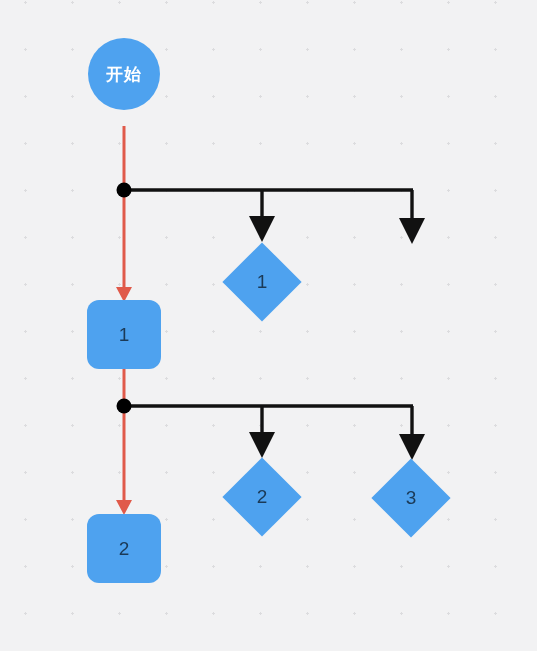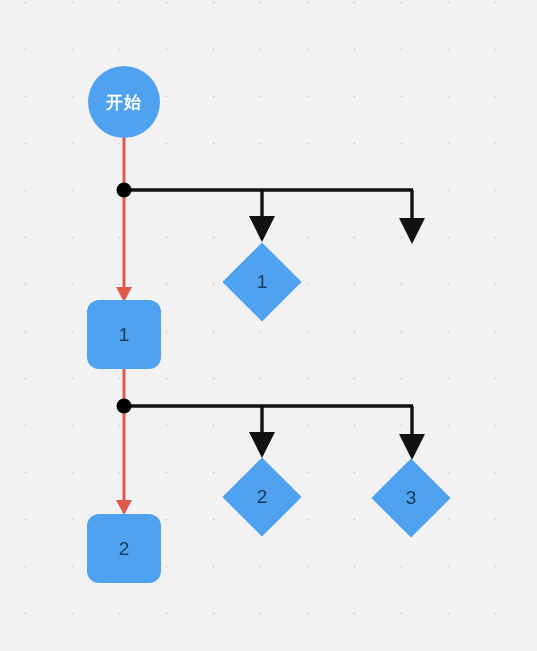--- a/index.html
+++ b/index.html
@@ -119,21 +119,21 @@
     <g>
       <line x1="124" y1="406" x2="413" y2="406" stroke="#111111" stroke-width="3.4"></line>
       <line x1="262" y1="406" x2="262" y2="434" stroke="#111111" stroke-width="3.4"></line>
       <path d="M 249 432 L 275 432 L 262 458 Z" fill="#111111"></path>
       <line x1="412" y1="406" x2="412" y2="436" stroke="#111111" stroke-width="3.4"></line>
       <path d="M 399 434 L 425 434 L 412 460 Z" fill="#111111"></path>
       <circle cx="124" cy="406" r="7.5" fill="#000000"></circle>
     </g>
   </svg>
 
-  <div class="node node-start" style="left:88px; top:66px; width:72px; height:72px;">
+  <div class="node node-start" style="left:88px; top:38px; width:72px; height:72px;">
     <span>开始</span>
   </div>
 
   <div class="node node-rect" style="left:87px; top:300px; width:74px; height:69px;">
     <span>1</span>
   </div>
 
   <div class="node node-rect" style="left:87px; top:514px; width:74px; height:69px;">
     <span>2</span>
   </div>

